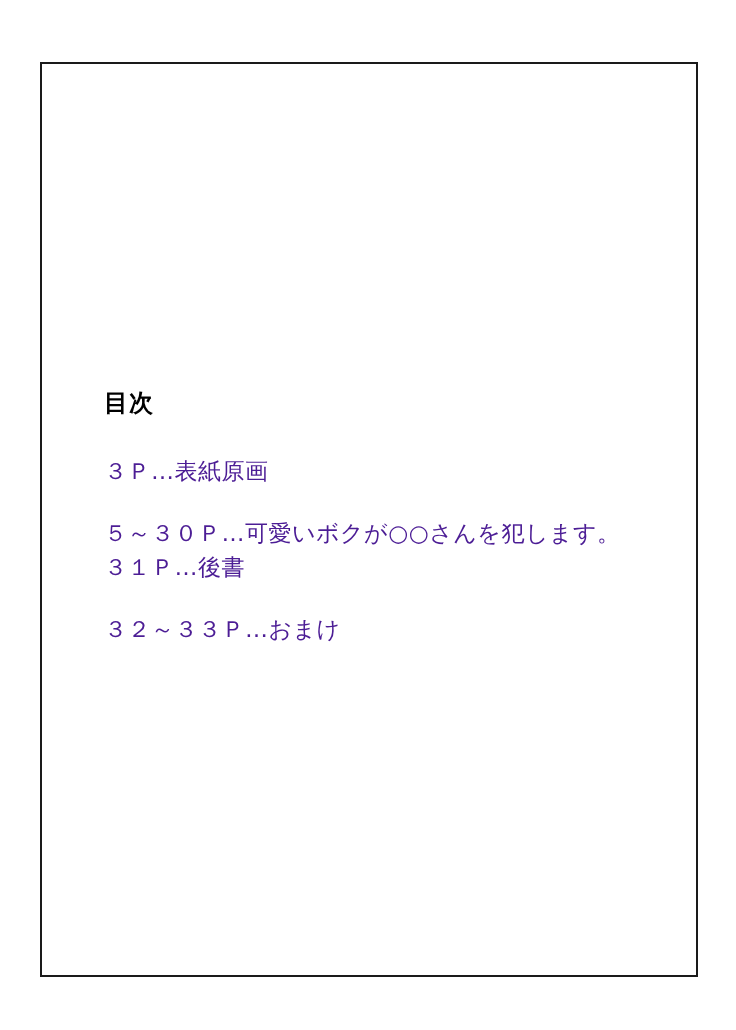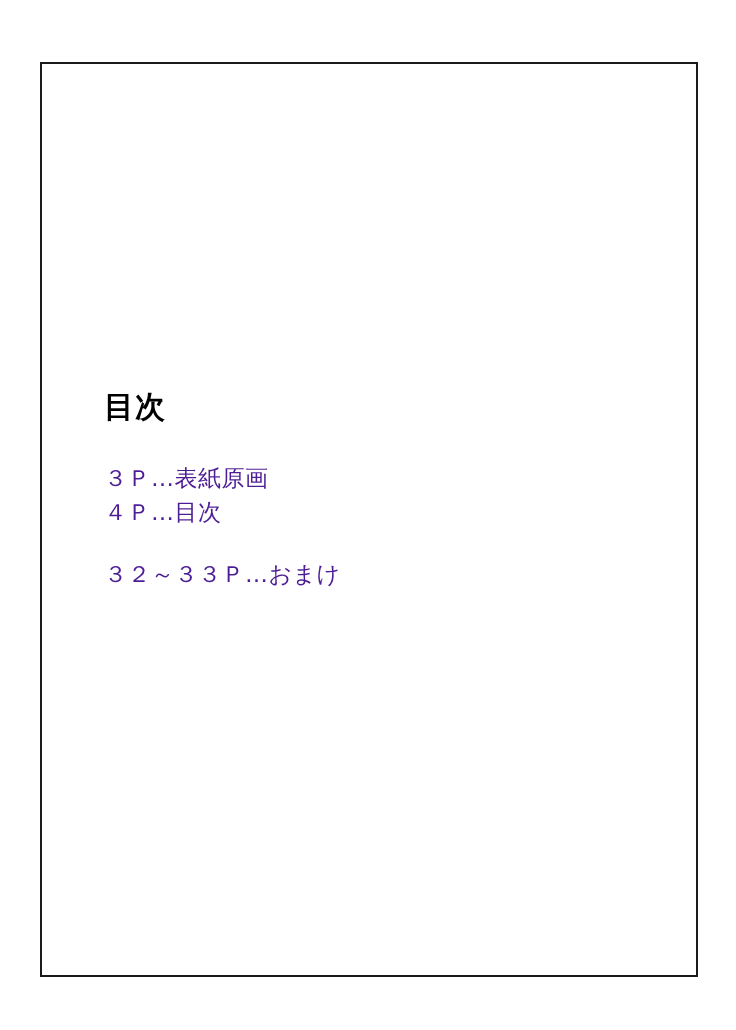--- a/index.html
+++ b/index.html
@@ -30,21 +30,21 @@
     box-sizing: border-box;
     background: #ffffff;
   }
   .toc {
     position: absolute;
     left: 62px;
     top: 325px;
     width: 620px;
   }
   .toc-title {
-    font-size: 30px;
+    font-size: 24px;
     font-weight: bold;
     letter-spacing: 1px;
     line-height: 1.2;
     margin: 0 0 36px 0;
     color: #000;
   }
   .toc-group {
     margin-bottom: 28px;
   }
   .toc-group:last-child {
@@ -63,23 +63,26 @@
 
 <div class="page">
   <div class="page-frame">
 
     <div class="toc">
 
       <div class="toc-title">目次</div>
 
       <div class="toc-group">
         <div class="toc-entry">３Ｐ…表紙原画</div>
-        <div class="toc-entry">４Ｐ…目次</div>
       </div>
 
+      <div class="toc-group">
+        <div class="toc-entry">５～３０Ｐ…可愛いボクが○○さんを犯します。</div>
+        <div class="toc-entry">３１Ｐ…後書</div>
+      </div>
 
       <div class="toc-group">
         <div class="toc-entry">３２～３３Ｐ…おまけ</div>
       </div>
 
     </div>
 
   </div>
 </div>
 

